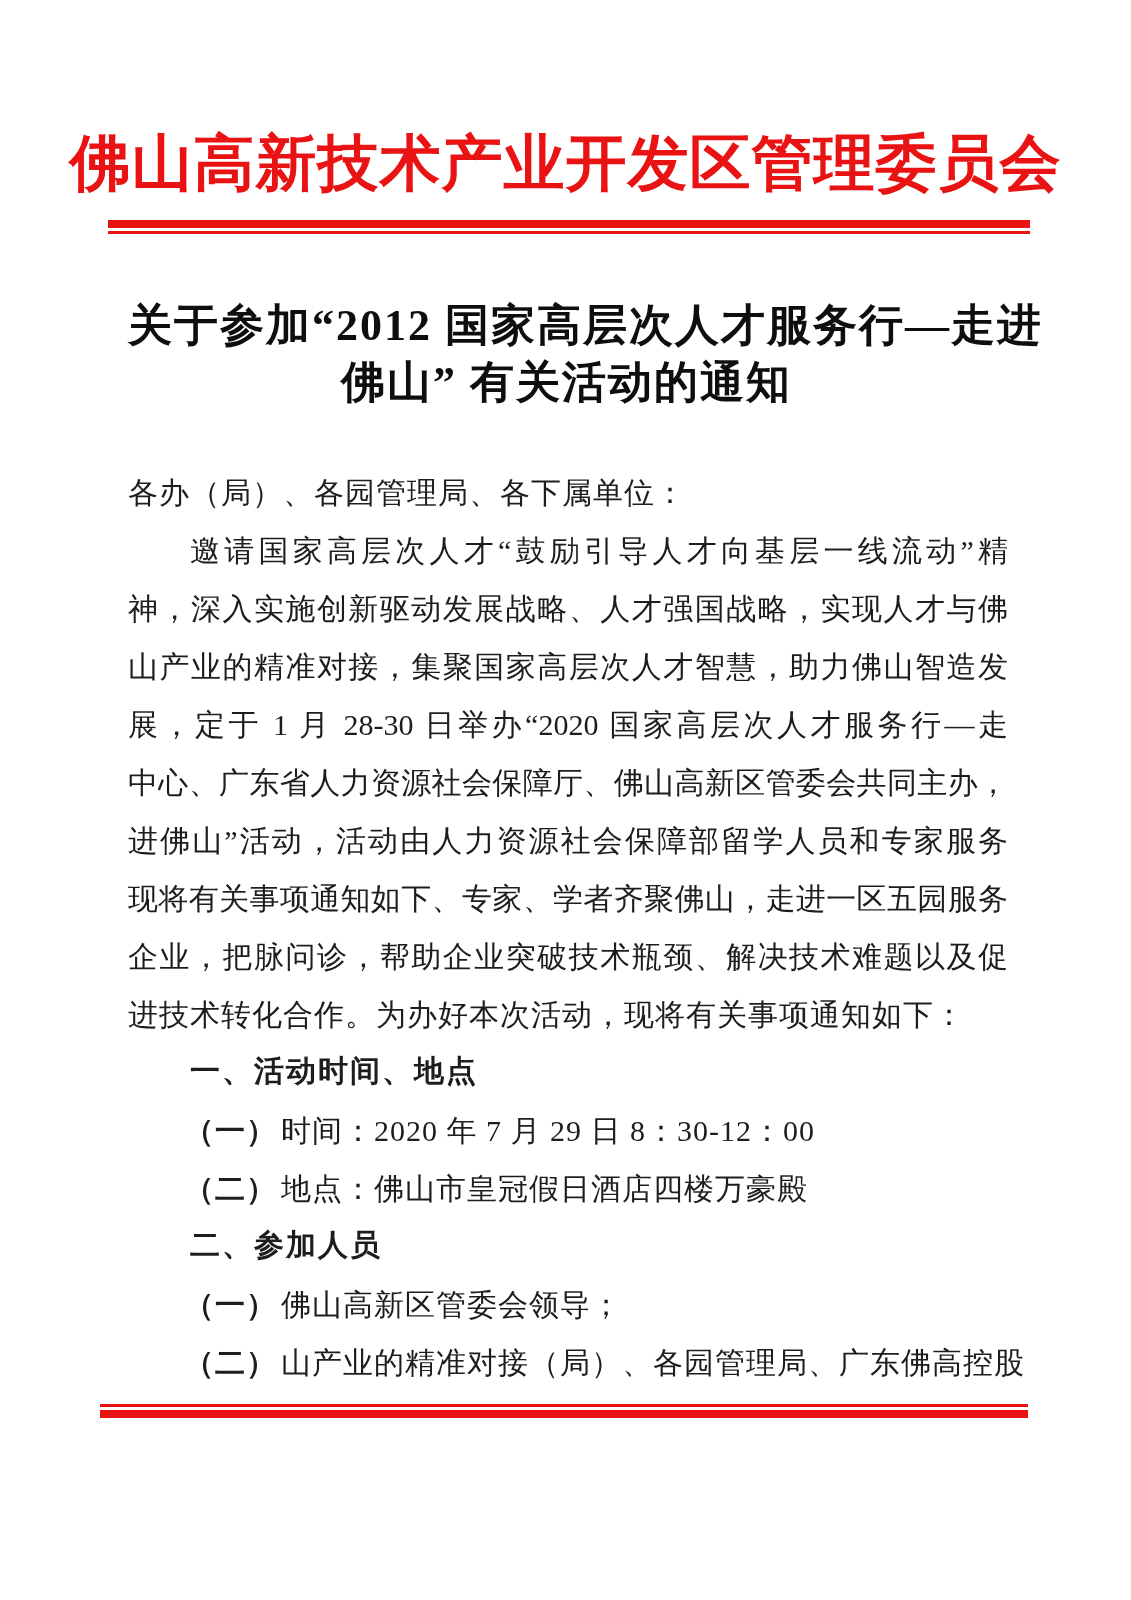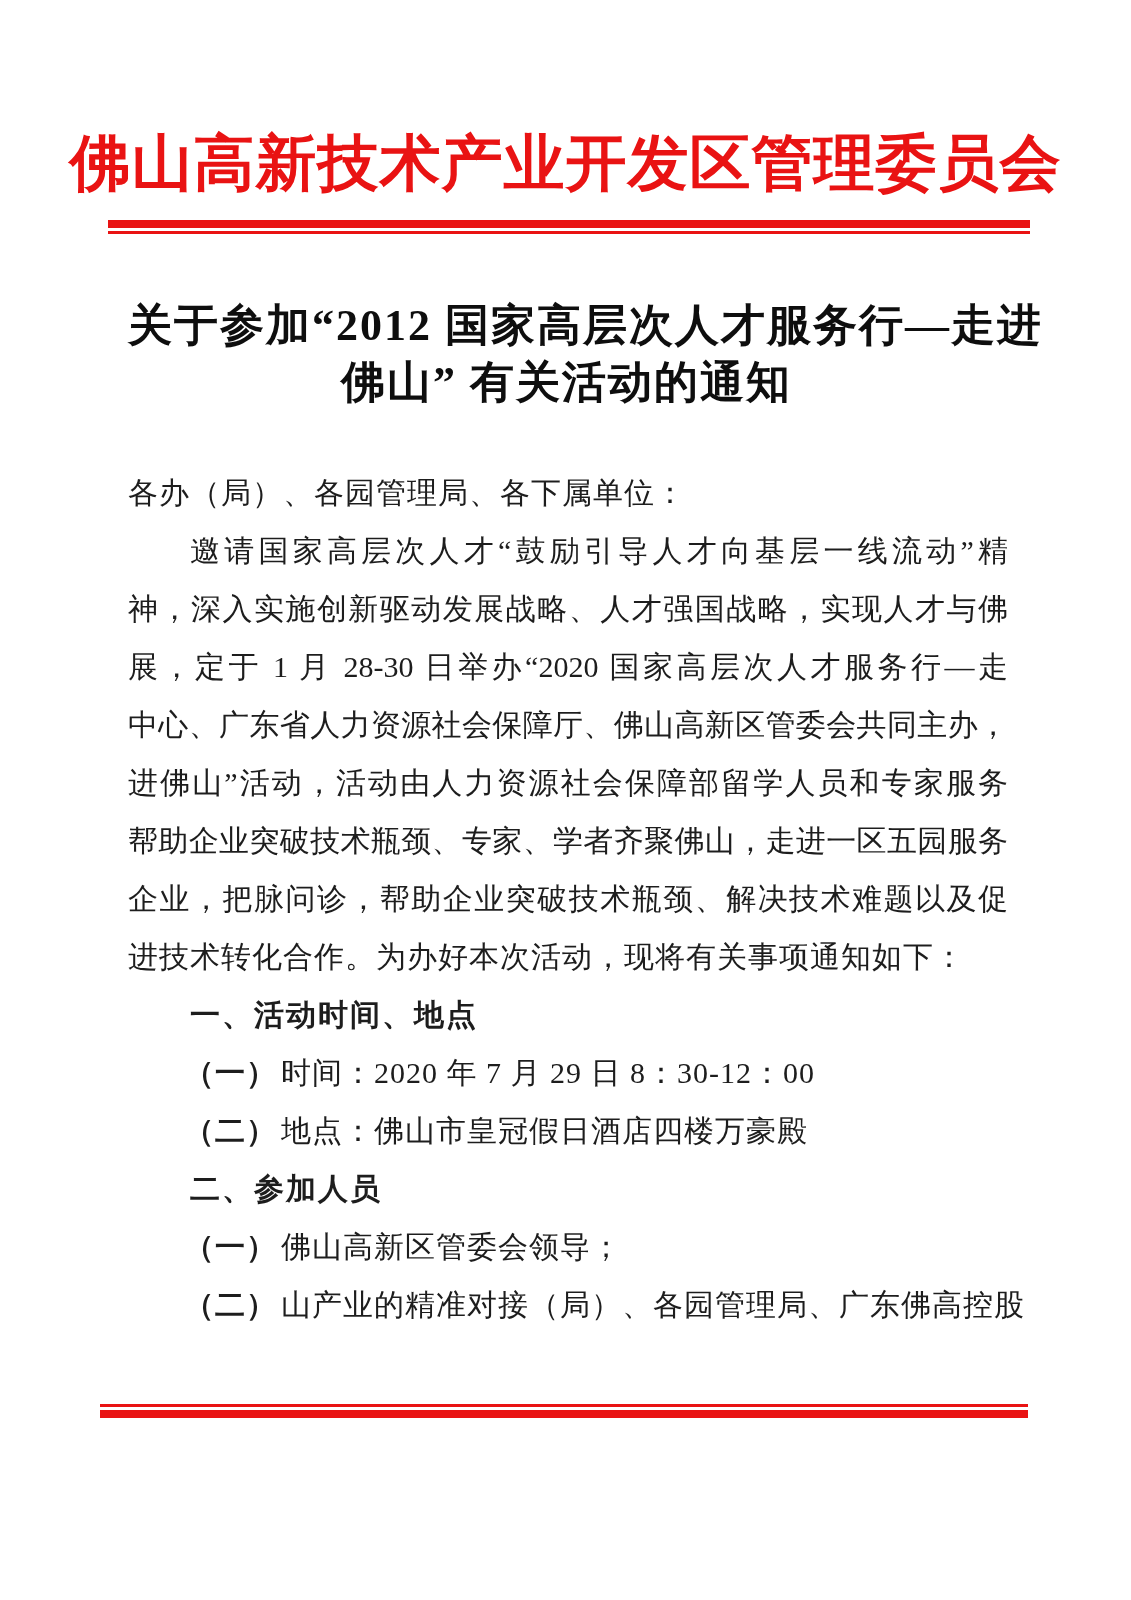--- a/index.html
+++ b/index.html
@@ -64,21 +64,21 @@
     letter-spacing: 1px;
   }
   .para, .para_first {
     white-space: normal;
     text-align: justify;
     text-align-last: justify;
     letter-spacing: 0;
   }
   .para_first { padding-left: 62px; }
   .heading {
-    font-family: Liberation Sans, sans-serif;
+    font-family: Liberation Mono, monospace;
     font-weight: bold;
     padding-left: 62px;
     letter-spacing: 2px;
   }
   .item { padding-left: 56px; }
   .item .marker {
     font-family: "Liberation Sans", sans-serif;
     font-weight: bold;
     margin-right: 4px;
   }
@@ -95,24 +95,25 @@
 
   <div class="doc-title">
     <div>关于参加“2012 国家高层次人才服务行—走进</div>
     <div>佛山” 有关活动的通知</div>
   </div>
 
   <div class="doc-body" id="body-lines">
       <div class="line salutation">各办（局）、各园管理局、各下属单位：</div>
       <div class="line para_first">邀请国家高层次人才“鼓励引导人才向基层一线流动”精</div>
       <div class="line para">神，深入实施创新驱动发展战略、人才强国战略，实现人才与佛</div>
+      <div class="line para">山产业的精准对接，集聚国家高层次人才智慧，助力佛山智造发</div>
       <div class="line para">展，定于 1 月 28-30 日举办“2020 国家高层次人才服务行—走</div>
       <div class="line para">中心、广东省人力资源社会保障厅、佛山高新区管委会共同主办，</div>
       <div class="line para">进佛山”活动，活动由人力资源社会保障部留学人员和专家服务</div>
-      <div class="line para">帮助企业突破技术瓶颈、专家、学者齐聚佛山，走进一区五园服务</div>
+      <div class="line para">现将有关事项通知如下、专家、学者齐聚佛山，走进一区五园服务</div>
       <div class="line para">企业，把脉问诊，帮助企业突破技术瓶颈、解决技术难题以及促</div>
       <div class="line para_last">进技术转化合作。为办好本次活动，现将有关事项通知如下：</div>
       <div class="line heading">一、活动时间、地点</div>
       <div class="line item"><span class="marker">（一）</span><span>时间：2020 年 7 月 29 日 8：30-12：00</span></div>
       <div class="line item"><span class="marker">（二）</span><span>地点：佛山市皇冠假日酒店四楼万豪殿</span></div>
       <div class="line heading">二、参加人员</div>
       <div class="line item"><span class="marker">（一）</span><span>佛山高新区管委会领导；</span></div>
       <div class="line item"><span class="marker">（二）</span><span>山产业的精准对接（局）、各园管理局、广东佛高控股</span></div>
     </div>
 

